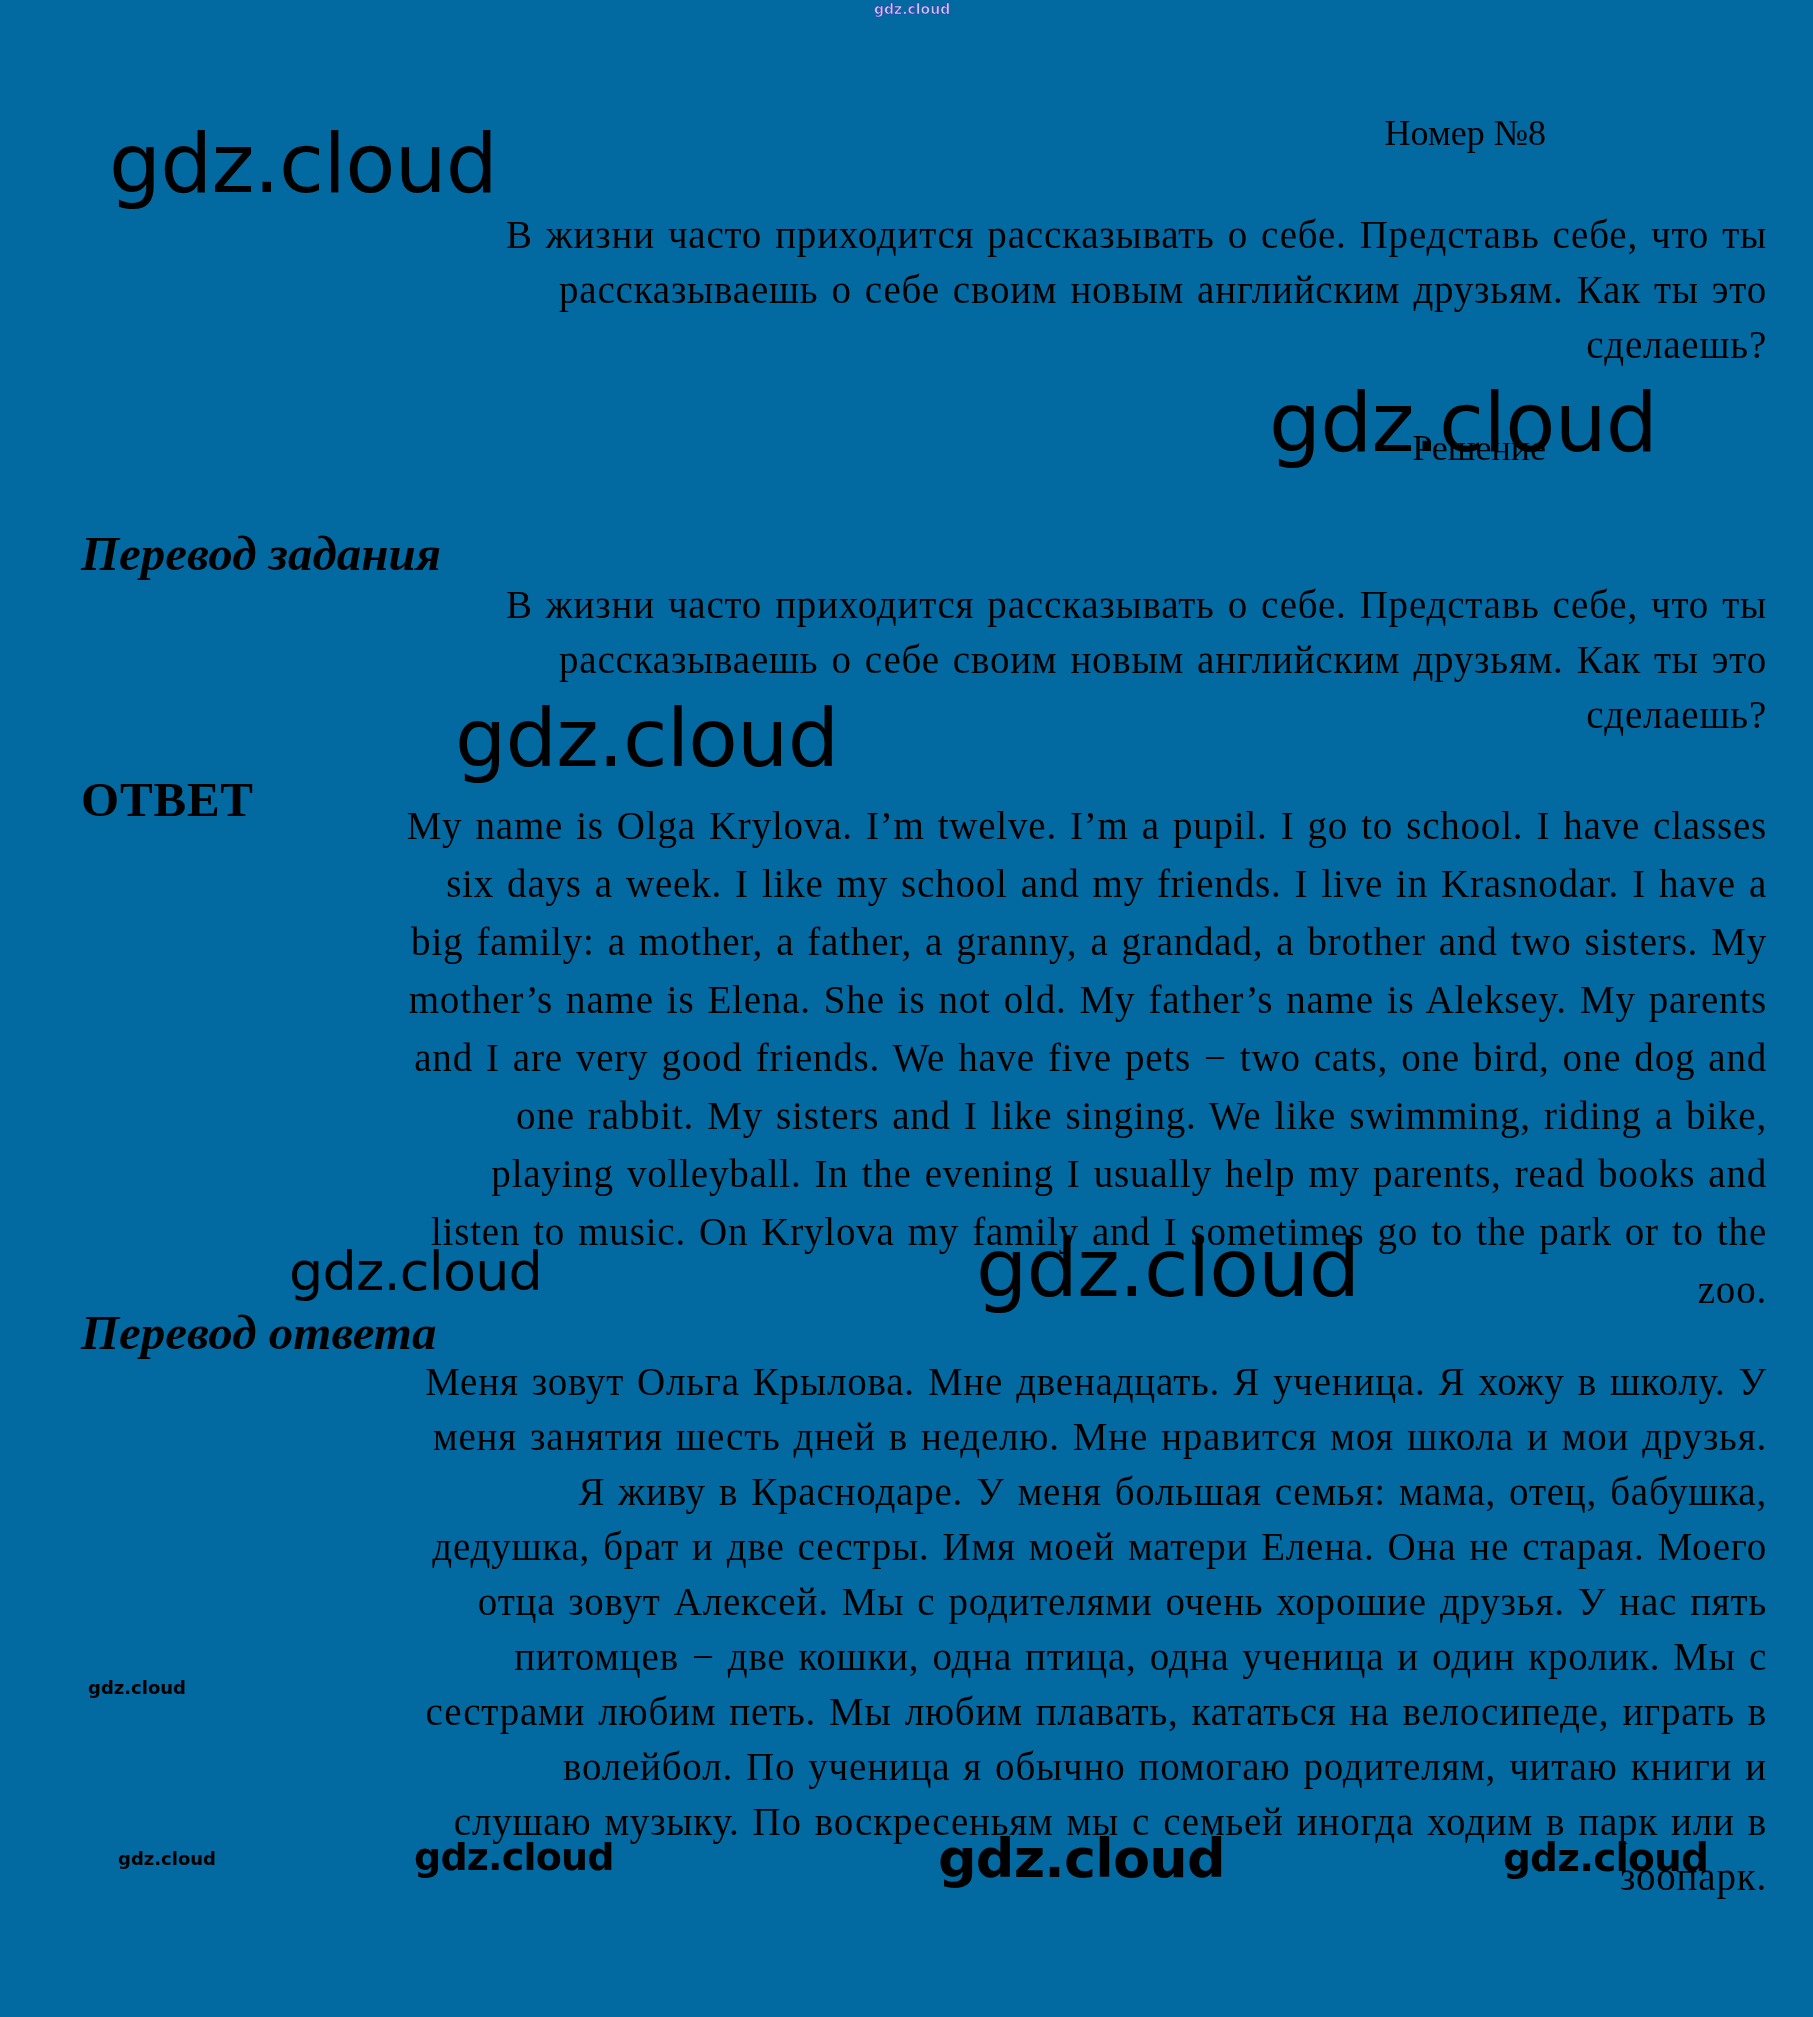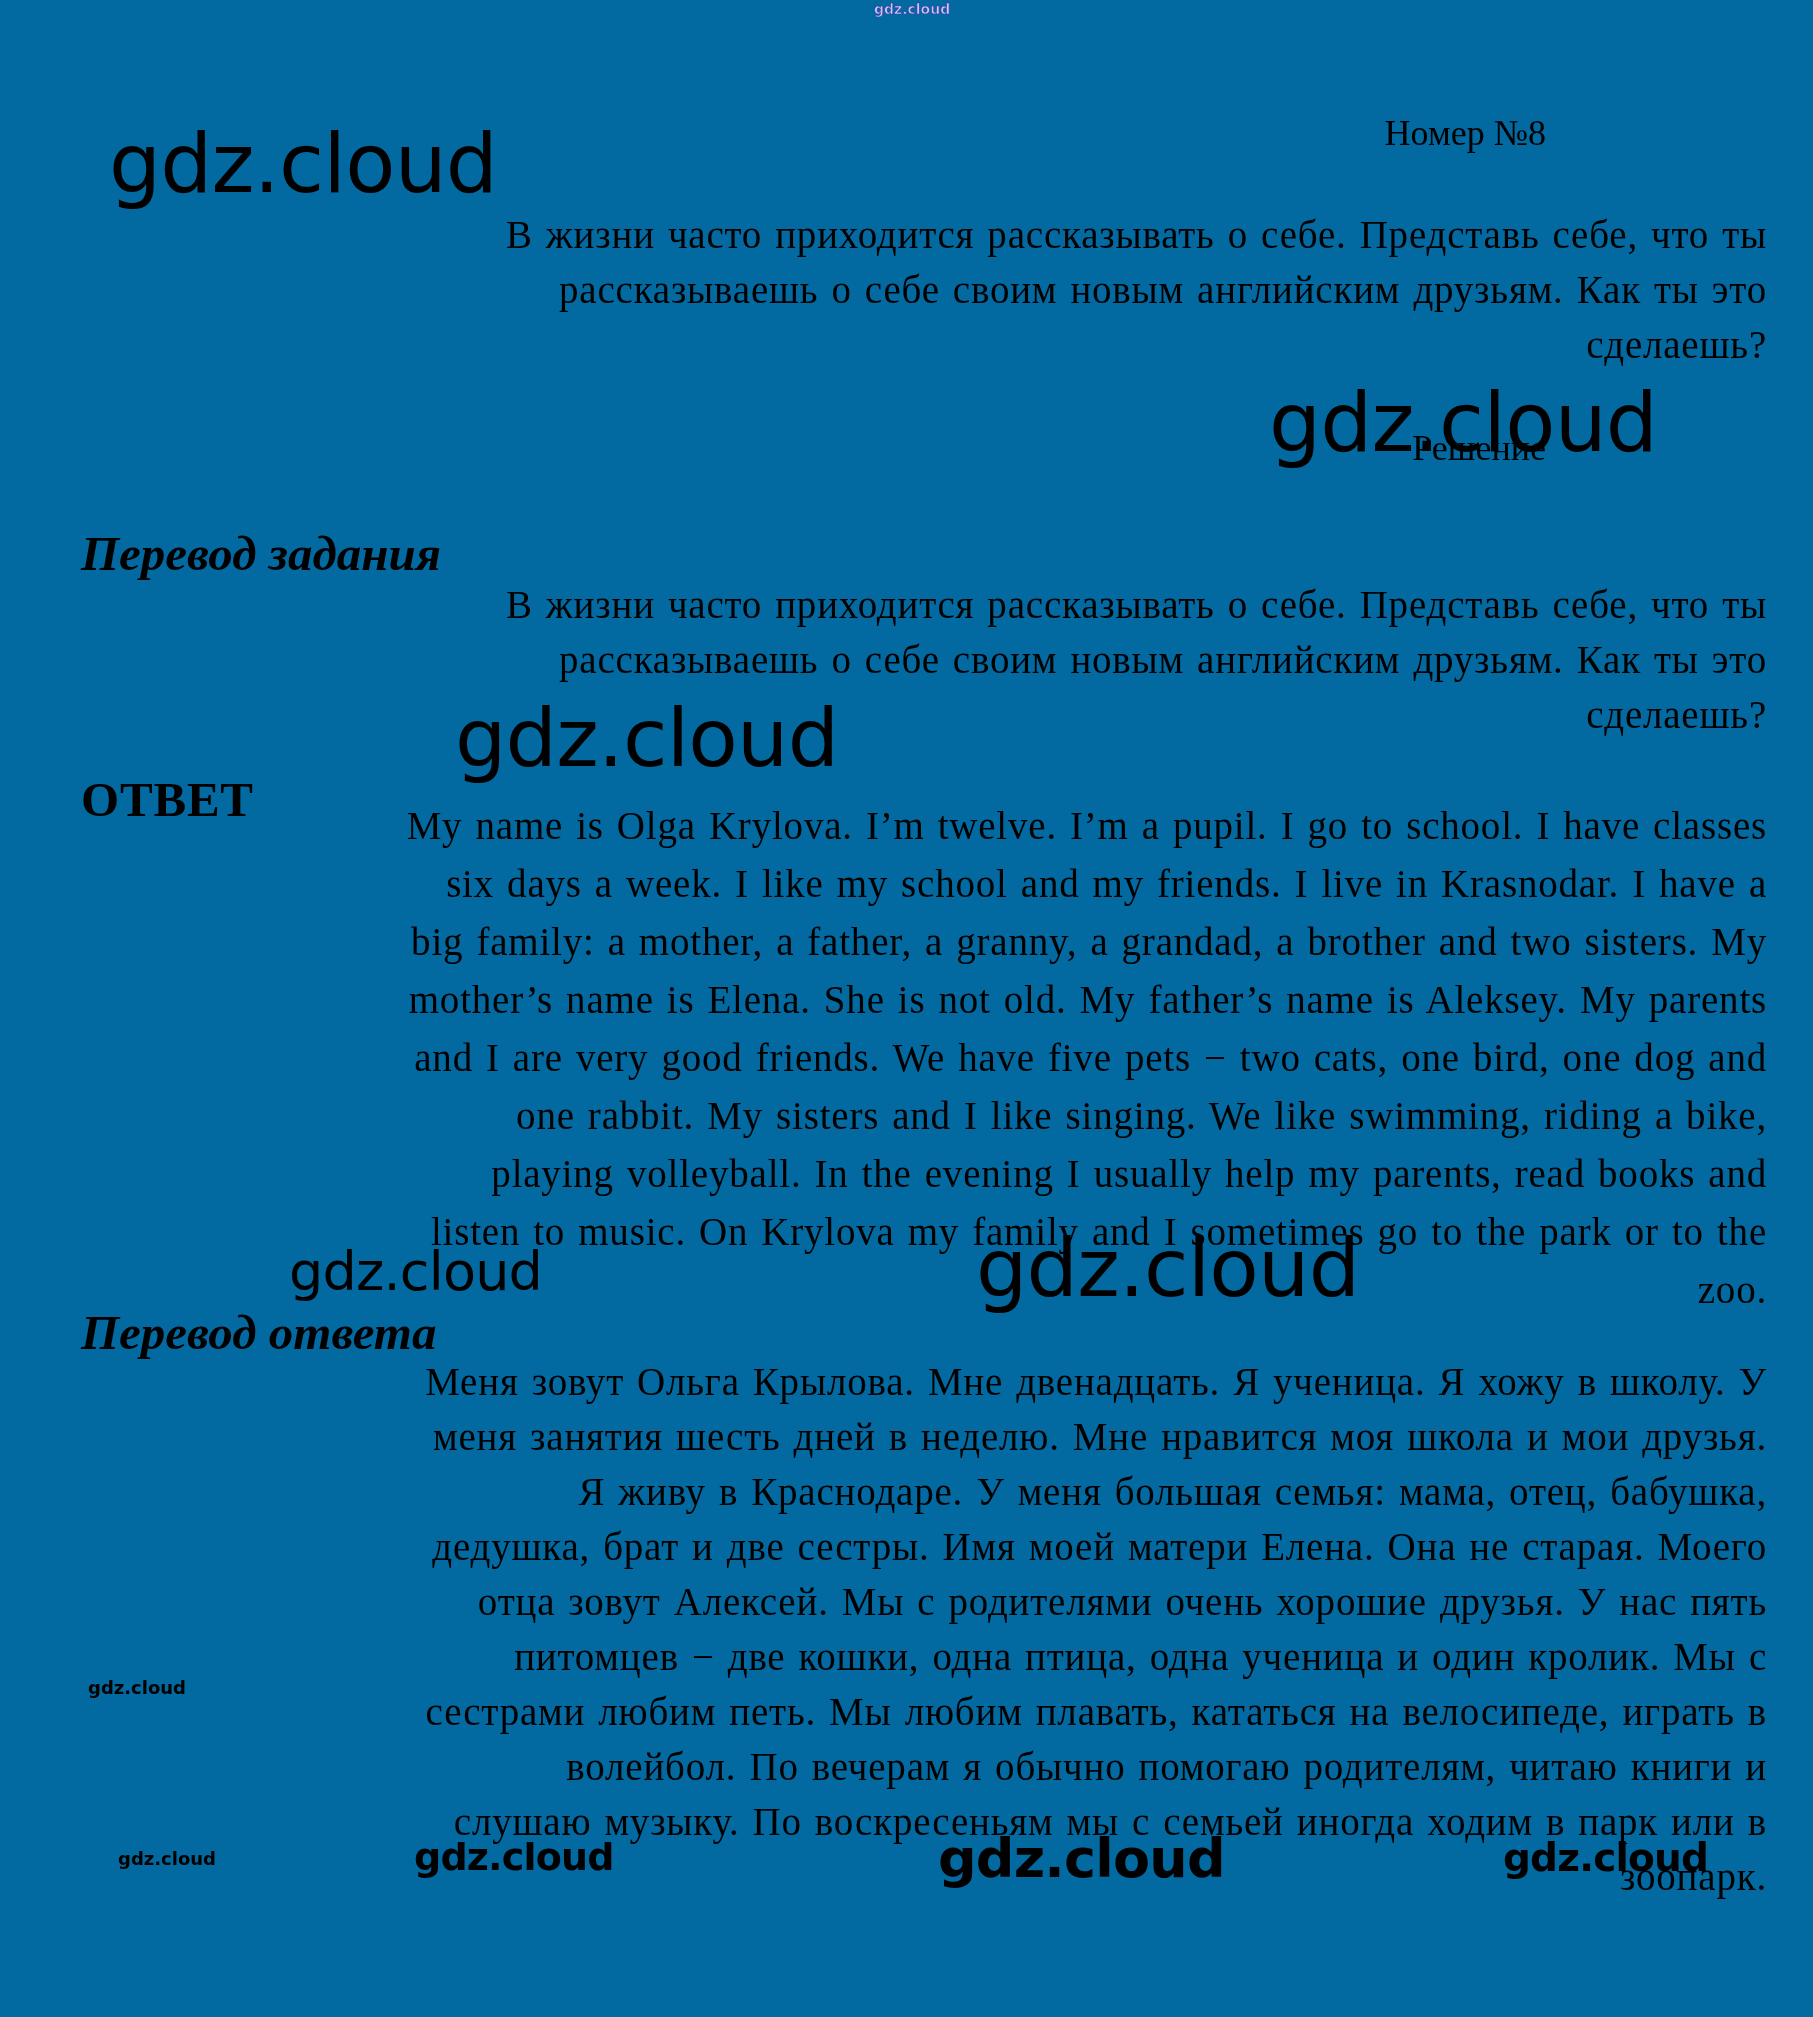--- a/index.html
+++ b/index.html
@@ -130,19 +130,19 @@
 
   <div class="subheading italic h-perevod-otveta">Перевод ответа</div>
   <div class="para ru para-answer-translation">
     <div class="line">Меня зовут Ольга Крылова. Мне двенадцать. Я ученица. Я хожу в школу. У</div>
     <div class="line">меня занятия шесть дней в неделю. Мне нравится моя школа и мои друзья.</div>
     <div class="line">Я живу в Краснодаре. У меня большая семья: мама, отец, бабушка,</div>
     <div class="line">дедушка, брат и две сестры. Имя моей матери Елена. Она не старая. Моего</div>
     <div class="line">отца зовут Алексей. Мы с родителями очень хорошие друзья. У нас пять</div>
     <div class="line">питомцев − две кошки, одна птица, одна ученица и один кролик. Мы с</div>
     <div class="line">сестрами любим петь. Мы любим плавать, кататься на велосипеде, играть в</div>
-    <div class="line">волейбол. По вечерам я обычно помогаю родителям, читаю книги и</div>
+    <div class="line">волейбол. По ученица я обычно помогаю родителям, читаю книги и</div>
     <div class="line">слушаю музыку. По воскресеньям мы с семьей иногда ходим в парк или в</div>
     <div class="line">зоопарк.</div>
   </div>
 
 </div>
 
 
 </body></html>

